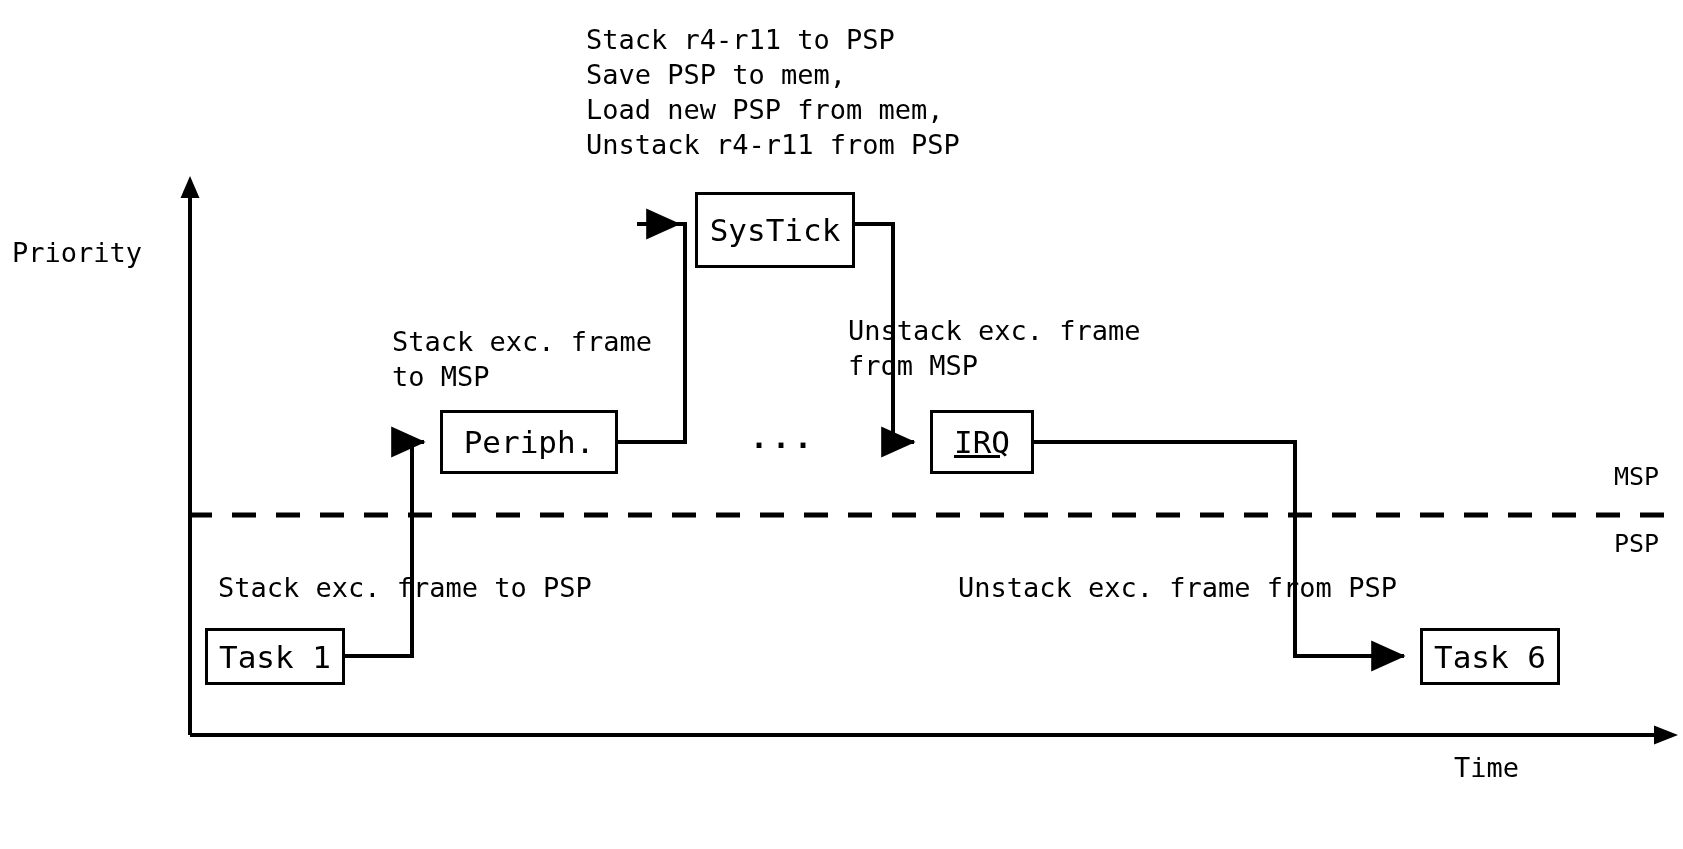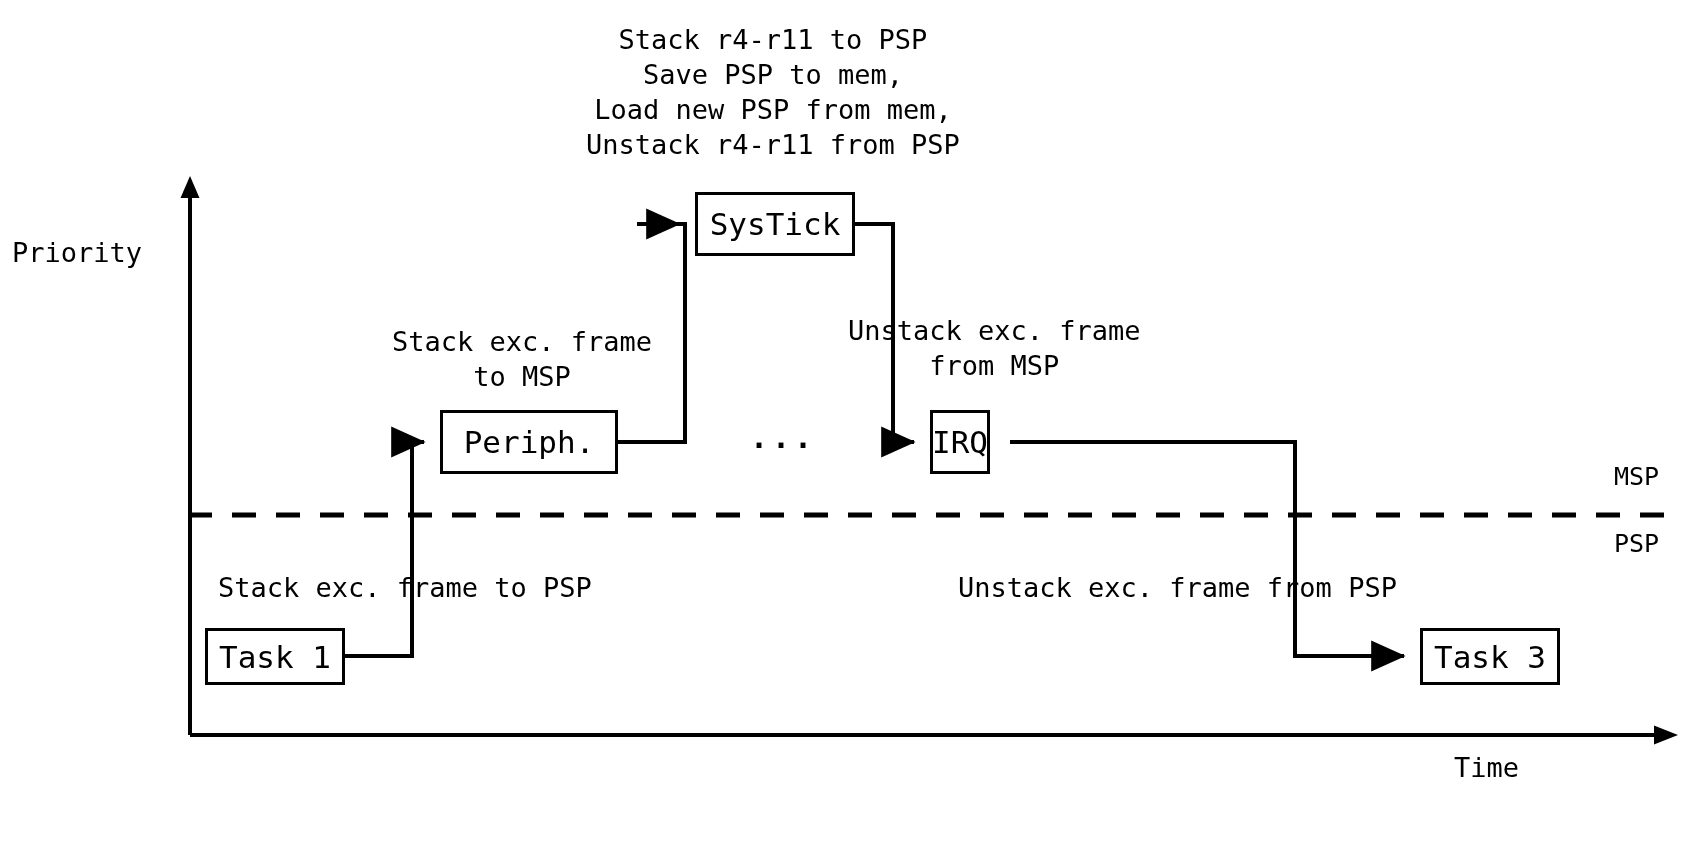--- a/index.html
+++ b/index.html
@@ -27,21 +27,20 @@
   .lbl {
     position: absolute;
     font-family: "DejaVu Sans Mono", "Liberation Mono", monospace;
     color: #000000;
     white-space: pre;
     line-height: 1.30;
     letter-spacing: 0px;
   }
   .note {
     font-size: 27px;
-    text-align: center;
   }
   .axis-label {
     font-size: 27px;
   }
   .stackmode {
     font-size: 25px;
   }
   .ellipsis {
     font-size: 30px;
     font-weight: 700;
@@ -131,25 +130,25 @@
   <div class="lbl ellipsis" style="left:750px; top:418px;">...</div>
 
   <div class="nodebox" style="left:205px; top:628px; width:140px; height:57px;">
     <span>Task 1</span>
   </div>
 
   <div class="nodebox" style="left:440px; top:410px; width:178px; height:64px;">
     <span>Periph.</span>
   </div>
 
-  <div class="nodebox" style="left:695px; top:192px; width:160px; height:64px;">
+  <div class="nodebox" style="left:695px; top:192px; width:160px; height:76px;">
     <span>SysTick</span>
   </div>
 
-  <div class="nodebox" style="left:930px; top:410px; width:60px; height:64px;">
+  <div class="nodebox" style="left:930px; top:410px; width:104px; height:64px;text-decoration:underline;">
     <span>IRQ</span>
   </div>
 
   <div class="nodebox" style="left:1420px; top:628px; width:140px; height:57px;">
-    <span>Task 3</span>
+    <span>Task 6</span>
   </div>
 
 </div>
 
 </body></html>

